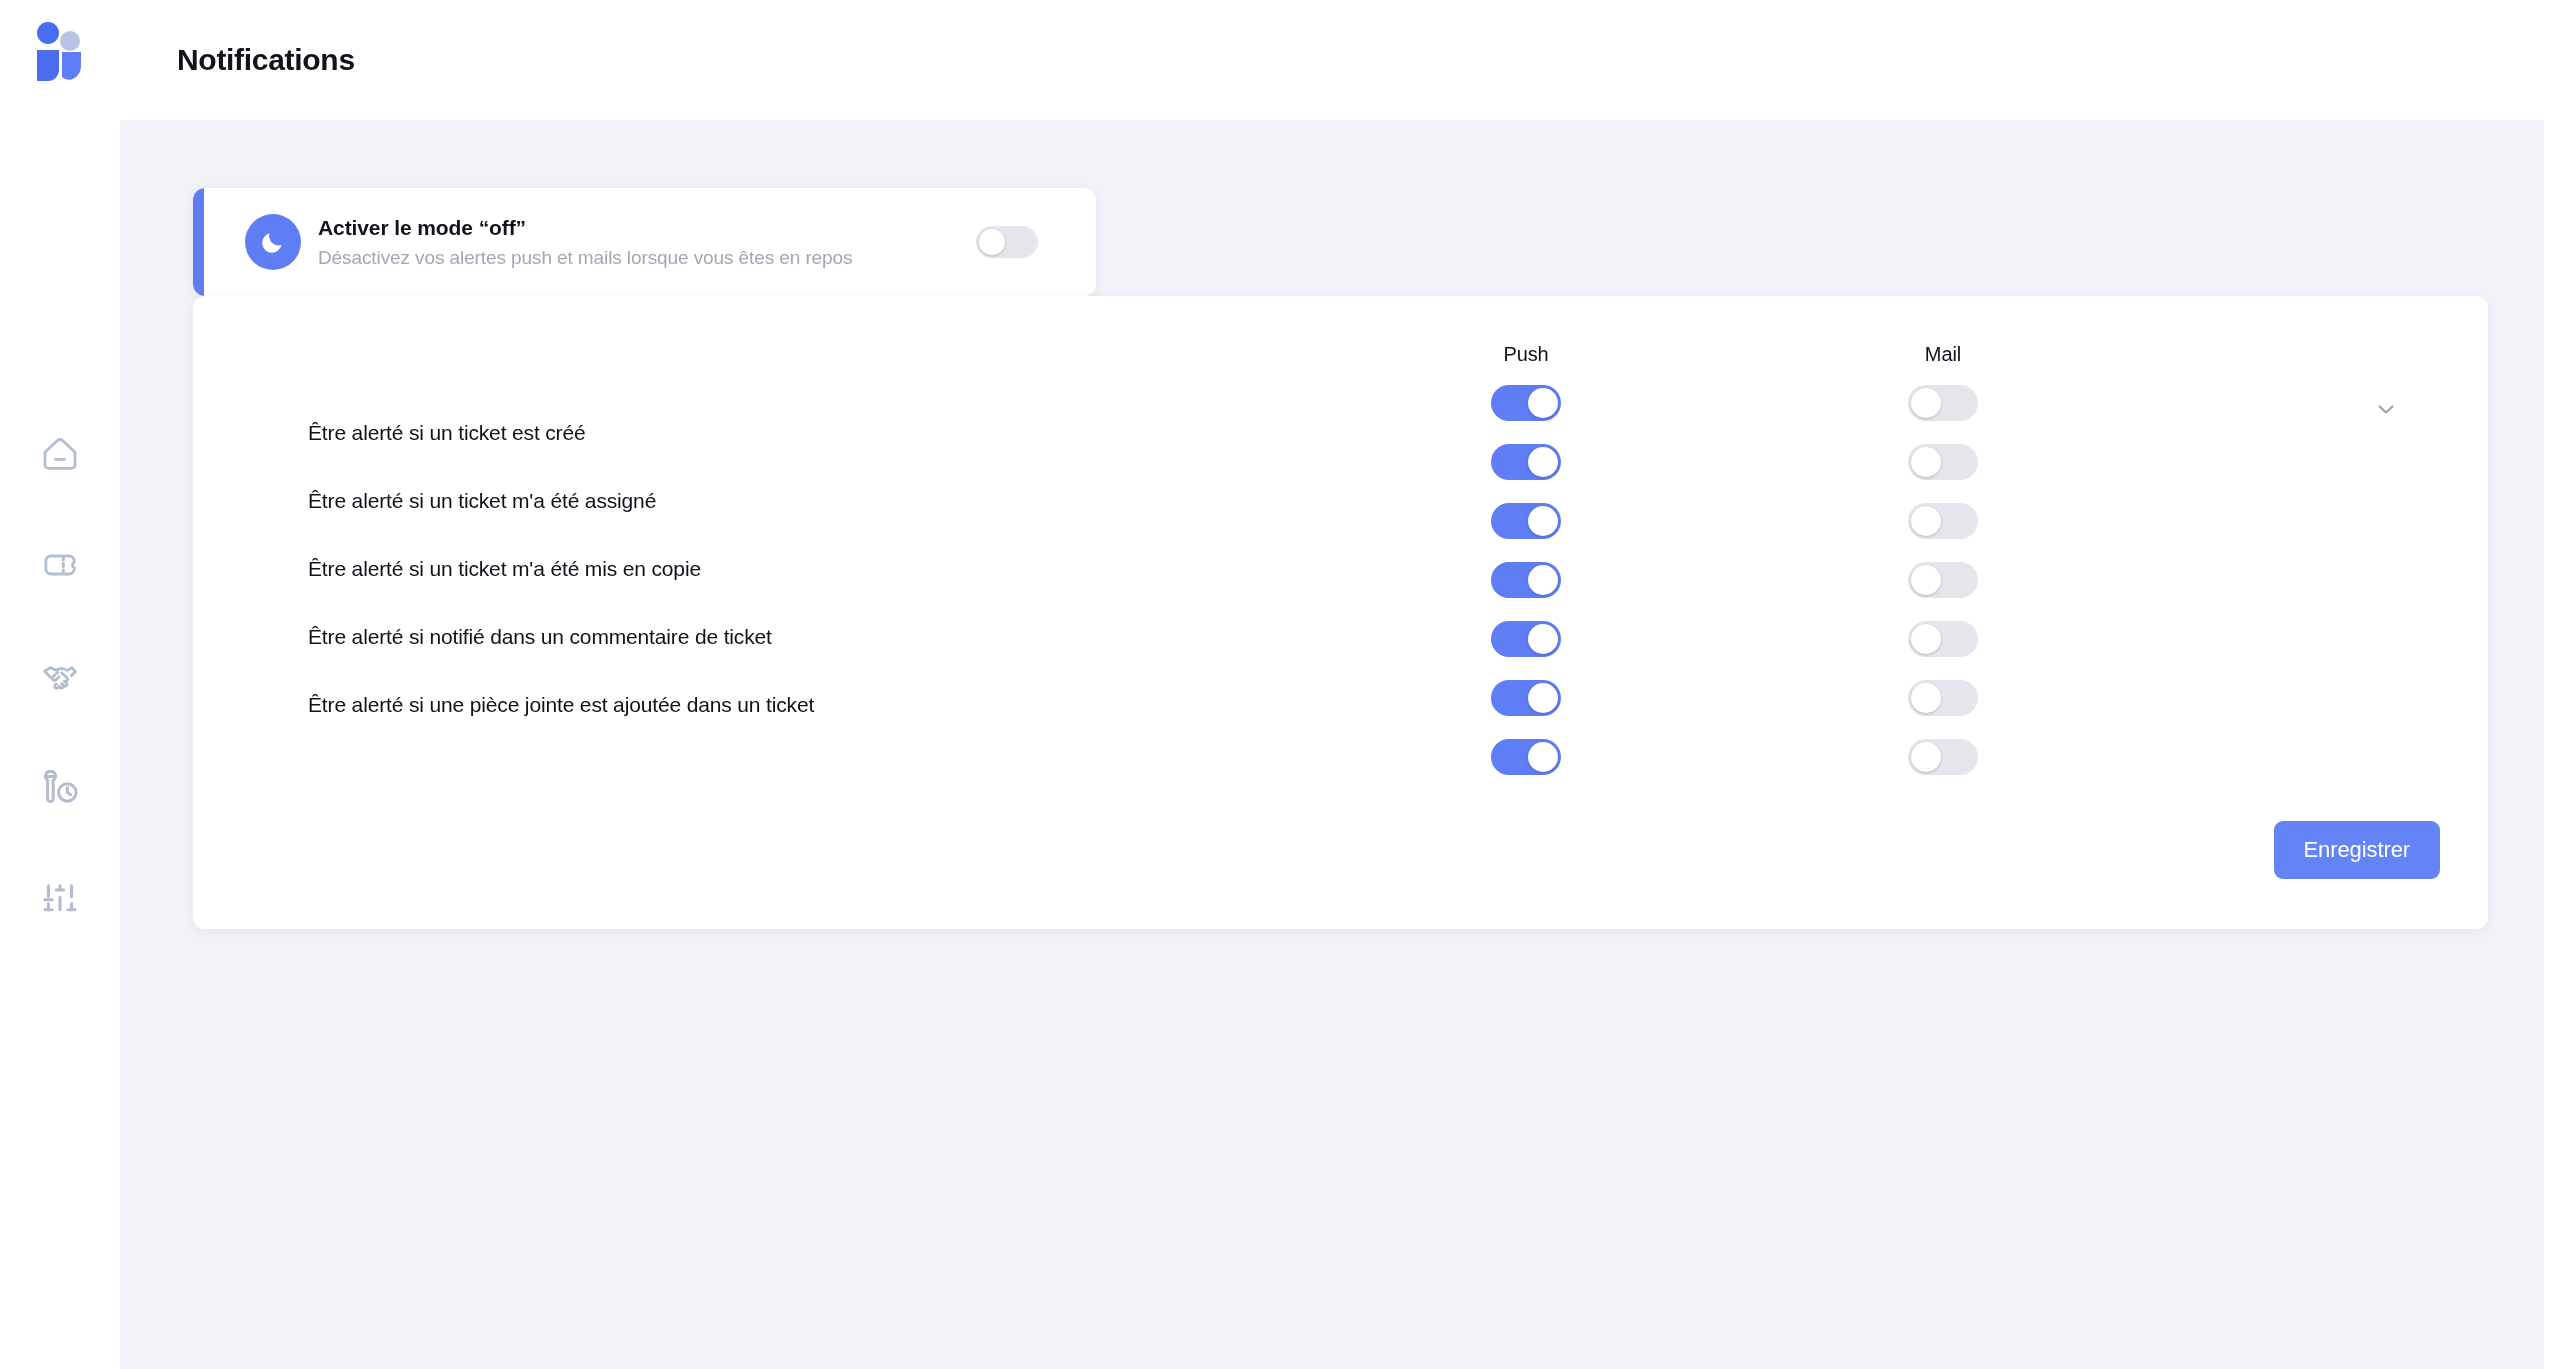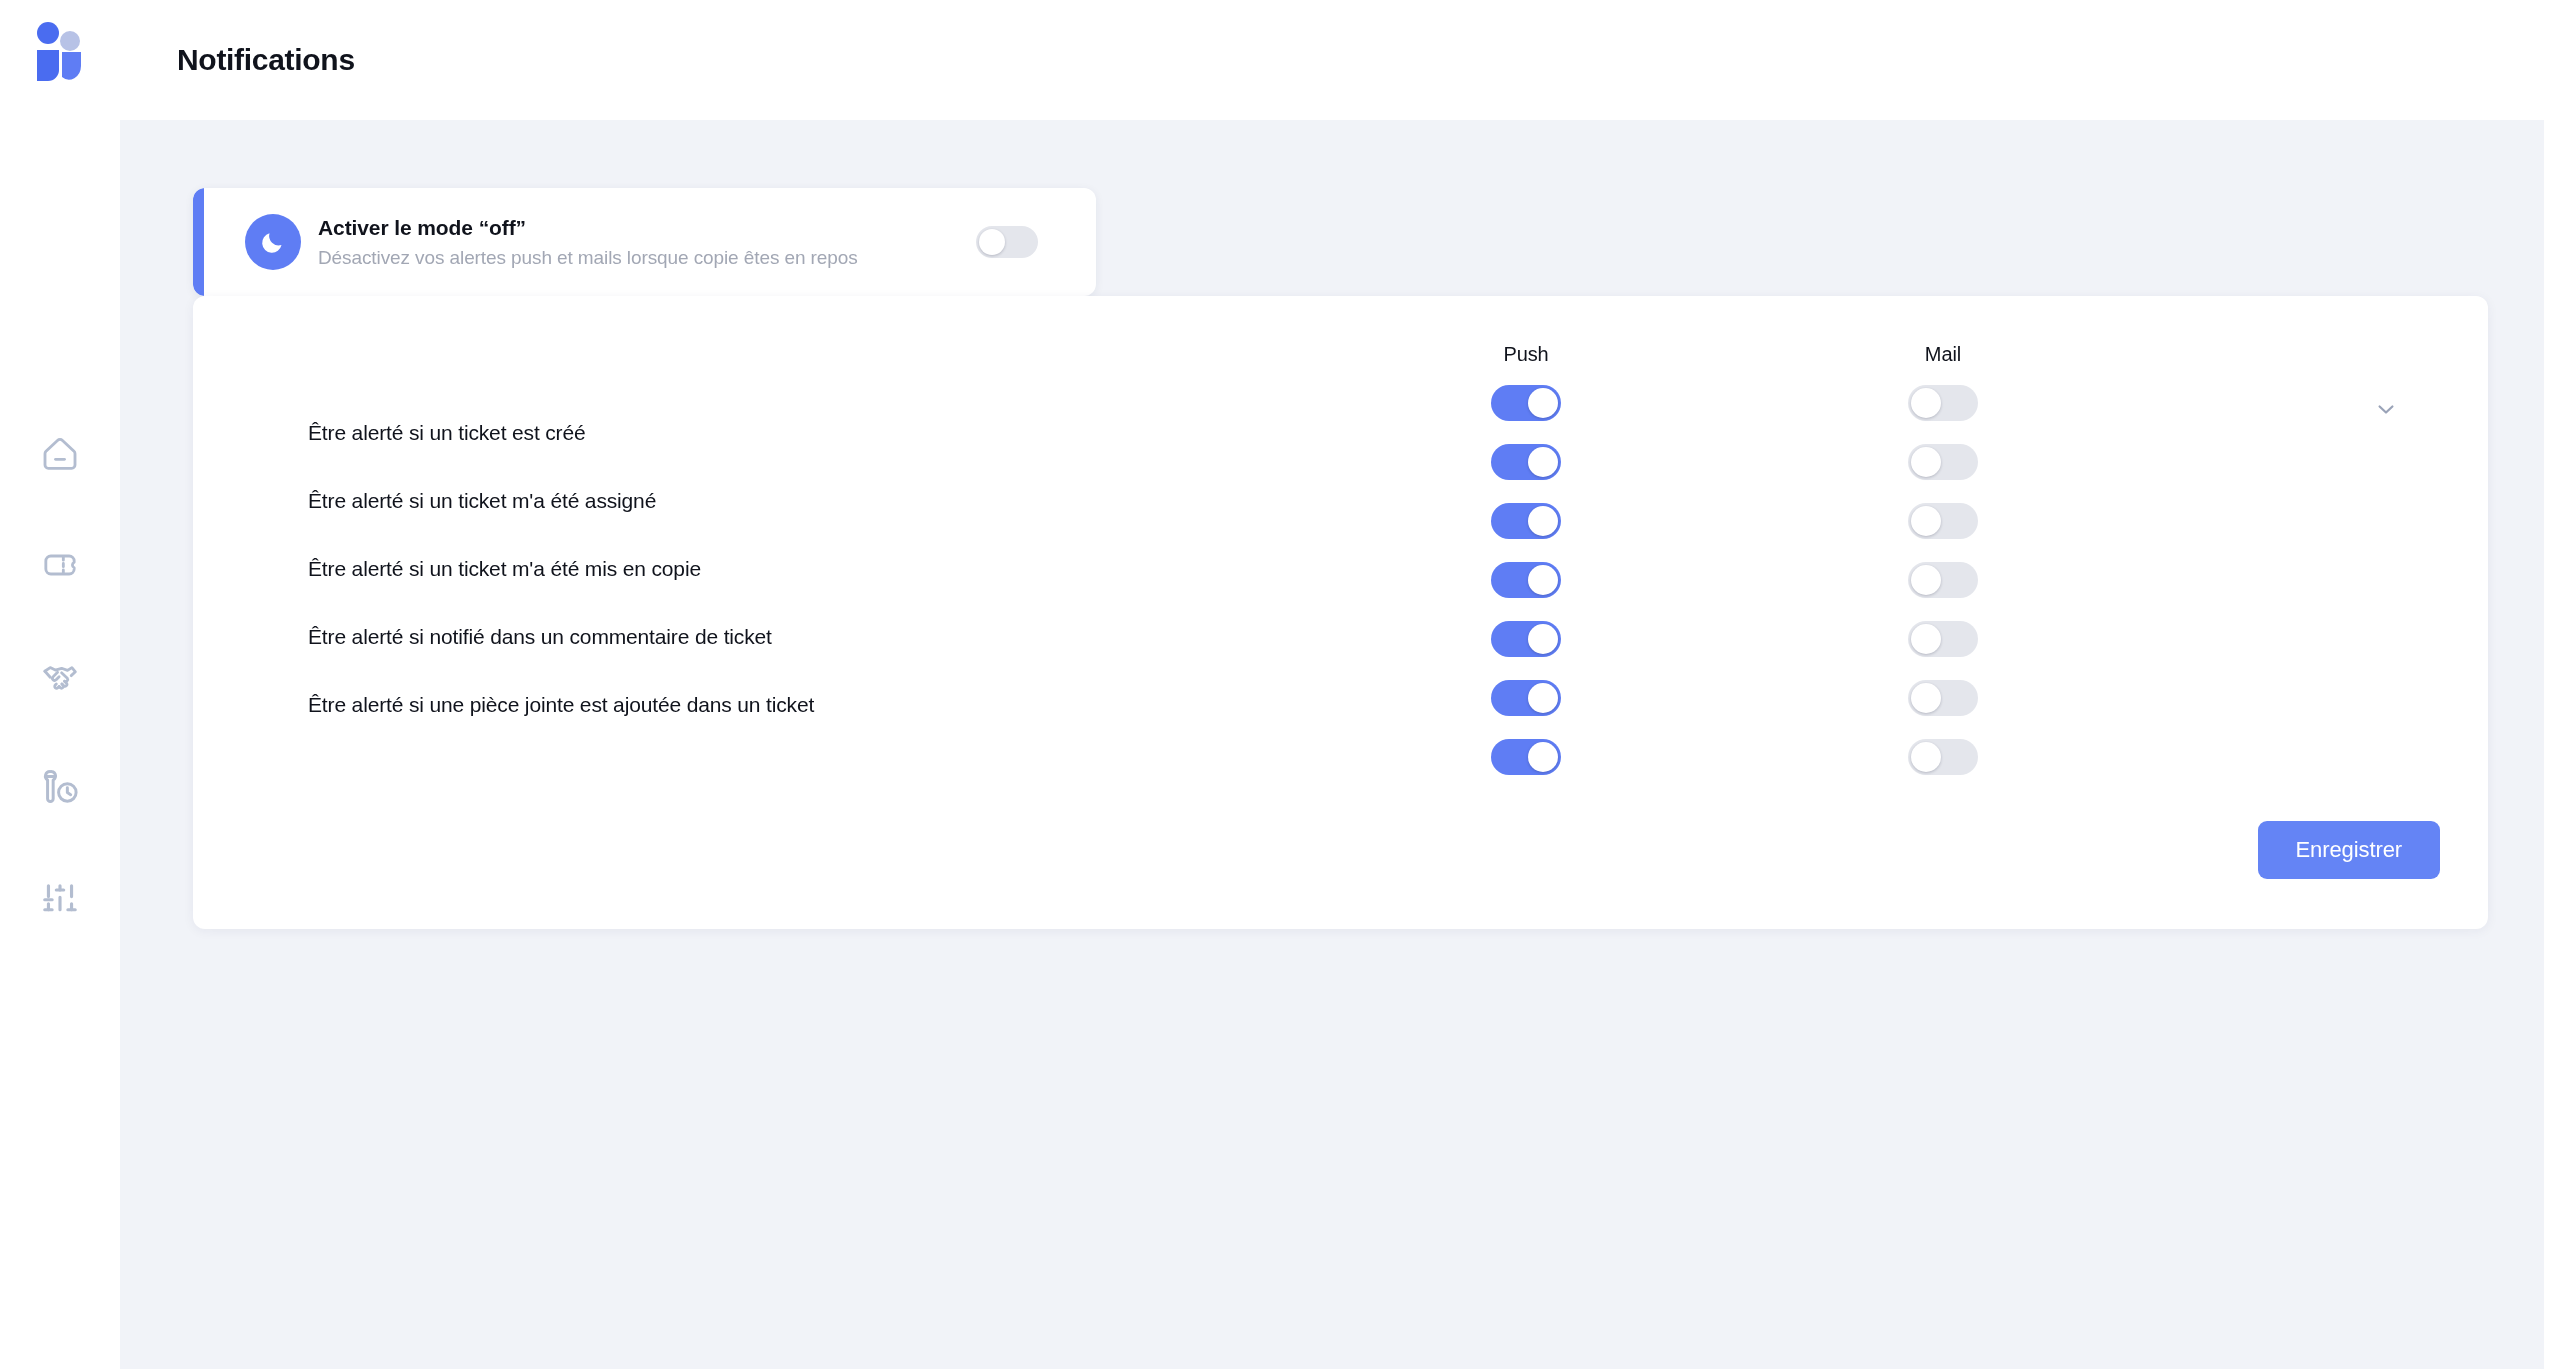--- a/index.html
+++ b/index.html
@@ -309,21 +309,21 @@
     bottom: 50px;
   }
   .save-button {
     background: #6484f5;
     color: #ffffff;
     border: none;
     border-radius: 9px;
     font-family: "Liberation Sans", "DejaVu Sans", sans-serif;
     font-size: 22px;
     letter-spacing: -0.1px;
-    padding: 16px 38px;
+    padding: 16px 30px;
     cursor: pointer;
   }
 </style>
 </head>
 <body>
 
 <div class="app">
 
   <aside class="sidebar">
 
@@ -397,21 +397,21 @@
         <div class="offmode-accent"></div>
 
         <div class="offmode-icon">
           <svg width="28" height="28" viewBox="0 0 24 24">
             <path d="M19.3 14.6A8.2 8.2 0 0 1 9 4.6a8.4 8.4 0 1 0 10.3 10z" fill="#ffffff"></path>
           </svg>
         </div>
 
         <div class="offmode-text">
           <div class="offmode-title">Activer le mode “off”</div>
-          <div class="offmode-sub">Désactivez vos alertes push et mails lorsque copie êtes en repos</div>
+          <div class="offmode-sub">Désactivez vos alertes push et mails lorsque vous êtes en repos</div>
         </div>
 
         <div class="offmode-toggle-wrap">
           <div class="toggle sm">
             <div class="knob"></div>
           </div>
         </div>
       </section>
 
       <section class="settings-card">

